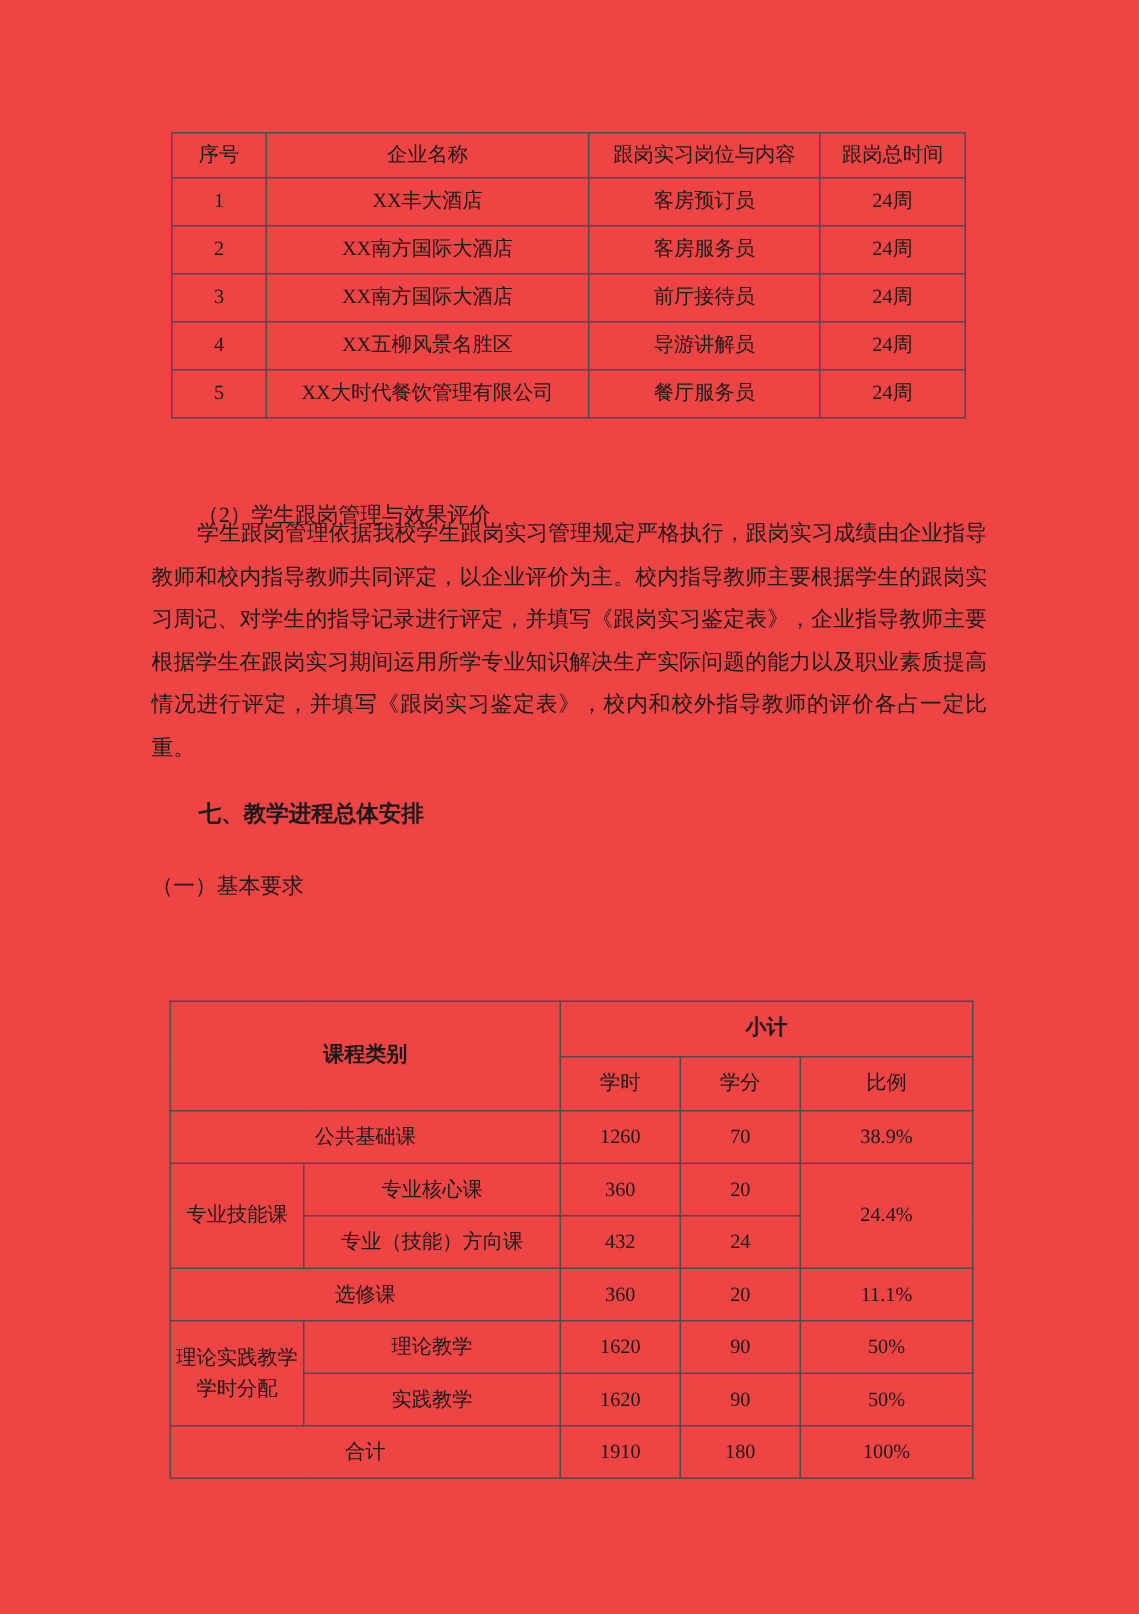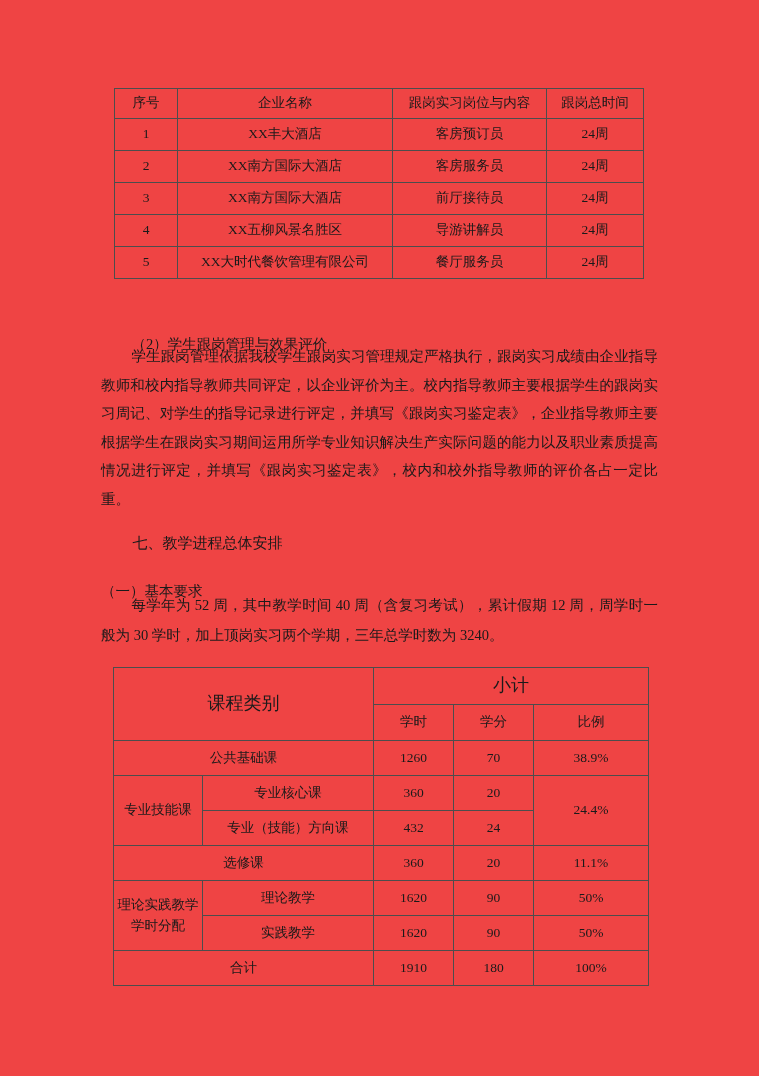--- a/index.html
+++ b/index.html
@@ -30,35 +30,35 @@
   }
   
   .t1 { left: 114px; top: 88px; width: 529px; }
   .t1 tr { height: 32px; }
   .t1 tr.t1-hdr { height: 30px; }
   
   .t2 { left: 113px; top: 667px; width: 535px; }
   .t2 tr { height: 35px; }
   .t2 tr.t2-hdr1 { height: 37px; }
   .t2 tr.t2-hdr2 { height: 36px; }
-  .t2 th { font-weight: normal; font-size: 18px; }
+  .t2 th { font-weight: bold; font-size: 14px; }
   
   .txt {
     position: absolute;
     left: 101px;
     width: 557px;
     font-size: 14.5px;
     line-height: 28.5px;
     text-align: justify;
     margin-top: 44px;
   }
   .indent2 { text-indent: 2.1em; }
   .sub2-heading   { top: 286px; }
   .para-manage    { top: 298px; }
-  .heading-7      { top: 484px; font-weight: normal; font-size: 15px; line-height: 30px; }
+  .heading-7      { top: 484px; font-weight: bold; font-size: 15px; line-height: 30px; }
   .sub1-heading   { top: 532px; line-height: 30px; font-family: Liberation Serif, serif; }
   .para-year      { top: 547px; line-height: 29.5px; }
   .para-ratio     { top: 606px; line-height: 29.5px; }
 </style>
 </head>
 <body>
 
 <div class="page">
 
   <table class="t1">
@@ -105,21 +105,20 @@
       <td>餐厅服务员</td>
       <td>24周</td>
     </tr>
   </tbody>
     </table>
 
   <div class="txt sub2-heading indent2">（2）学生跟岗管理与效果评价</div>
   <div class="txt para-manage indent2">学生跟岗管理依据我校学生跟岗实习管理规定严格执行，跟岗实习成绩由企业指导教师和校内指导教师共同评定，以企业评价为主。校内指导教师主要根据学生的跟岗实习周记、对学生的指导记录进行评定，并填写《跟岗实习鉴定表》，企业指导教师主要根据学生在跟岗实习期间运用所学专业知识解决生产实际问题的能力以及职业素质提高情况进行评定，并填写《跟岗实习鉴定表》，校内和校外指导教师的评价各占一定比重。</div>
   <div class="txt heading-7 indent2">七、教学进程总体安排</div>
   <div class="txt sub1-heading">（一）基本要求</div>
-  <div class="txt para-year indent2">每学年为 52 周，其中教学时间 40 周（含复习考试），累计假期 12 周，周学时一般为 30 学时，加上顶岗实习两个学期，三年总学时数为 3240。</div>
 
   <table class="t2">
     <colgroup>
       <col style="width:89px">
         <col style="width:171px">
         <col style="width:80px">
         <col style="width:80px">
         <col style="width:115px">
     </colgroup>
     <tbody>

